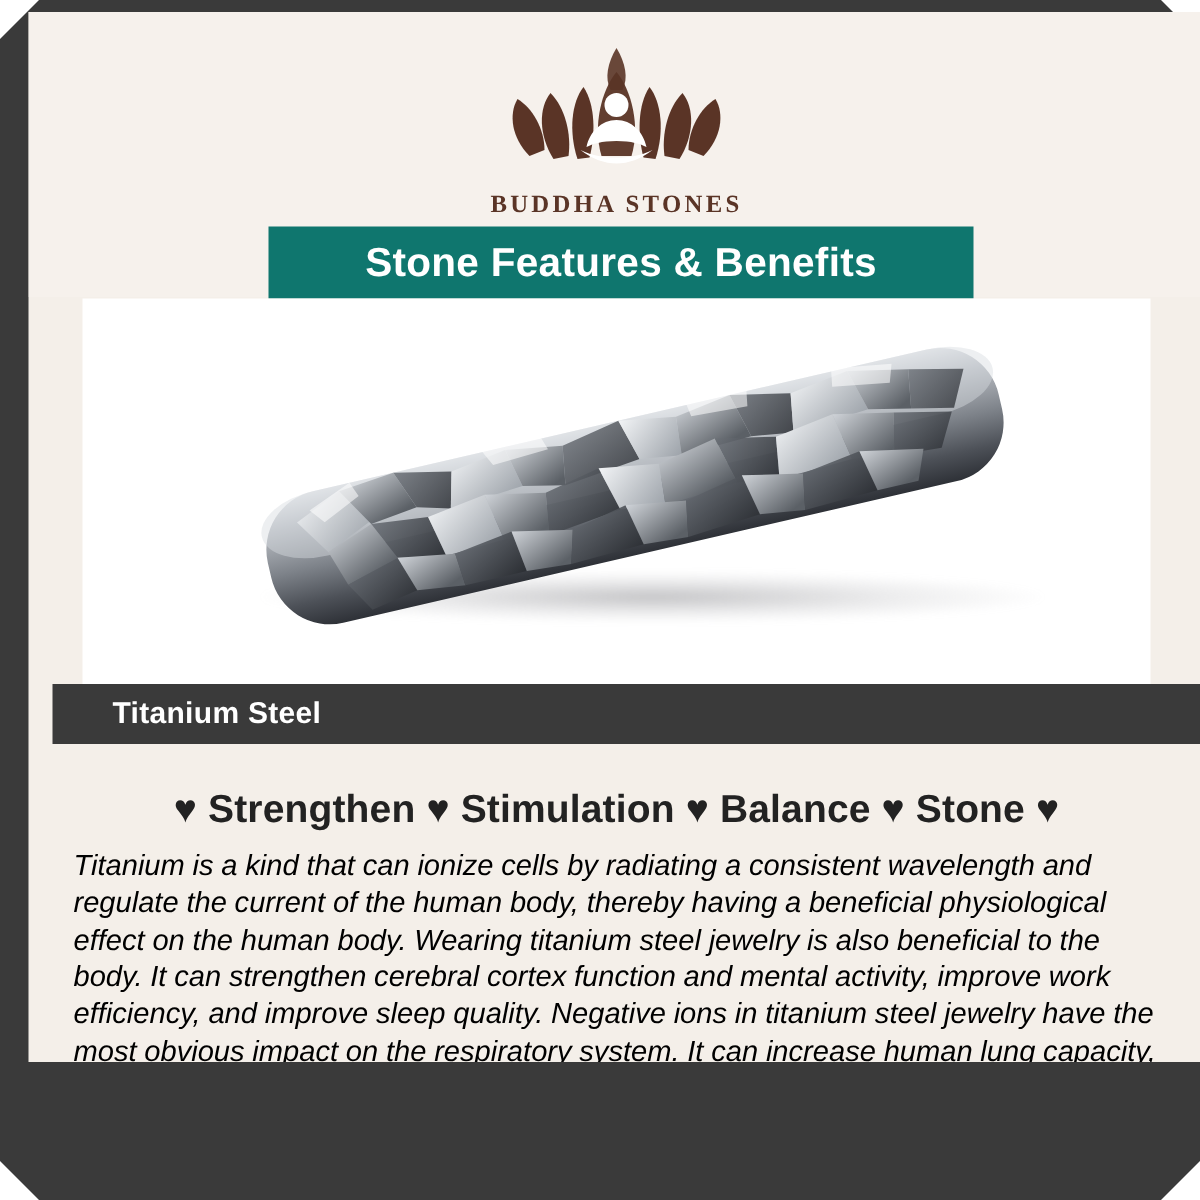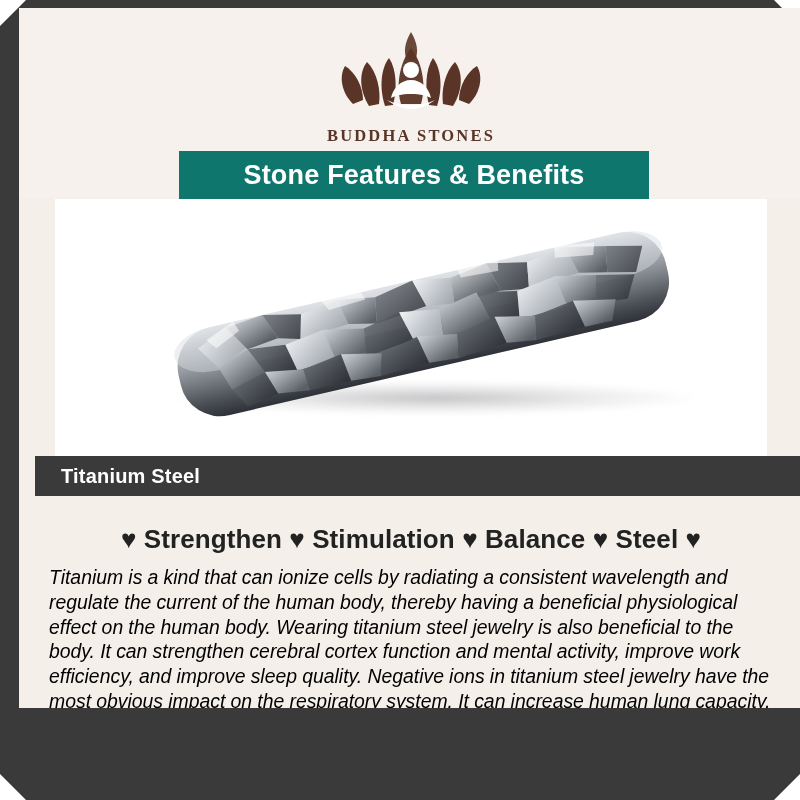--- a/index.html
+++ b/index.html
@@ -132,21 +132,21 @@
     left: 16px; top: 448px;
     width: 768px; height: 40px;
     background: #3a3a3a;
     display: flex;
     align-items: center;
   }
   .label-band .label-text {
     color: #ffffff;
     font-size: 20px;
     font-weight: bold;
-    padding-left: 26px;
+    padding-left: 40px;
     letter-spacing: 0.2px;
   }
 
   
   .body-area {
     position: absolute;
     left: 16px; top: 496px;
     width: 752px;
   }
   .keywords {
@@ -287,18 +287,18 @@
           </g>
         </g>
       </svg>
     </div>
 
     <div class="label-band">
       <span class="label-text">Titanium Steel</span>
     </div>
 
     <div class="body-area">
-      <div class="keywords">♥ Strengthen ♥ Stimulation ♥ Balance ♥ Steel ♥</div>
+      <div class="keywords">♥ Strengthen ♥ Stimulation ♥ Balance ♥ Stone ♥</div>
       <div class="paragraph">Titanium is a kind that can ionize cells by radiating a consistent wavelength and regulate the current of the human body, thereby having a beneficial physiological effect on the human body. Wearing titanium steel jewelry is also beneficial to the body. It can strengthen cerebral cortex function and mental activity, improve work efficiency, and improve sleep quality. Negative ions in titanium steel jewelry have the most obvious impact on the respiratory system. It can increase human lung capacity, improve and increase lung function.</div>
     </div>
 
   </div>
 </div>
 
 </body></html>

